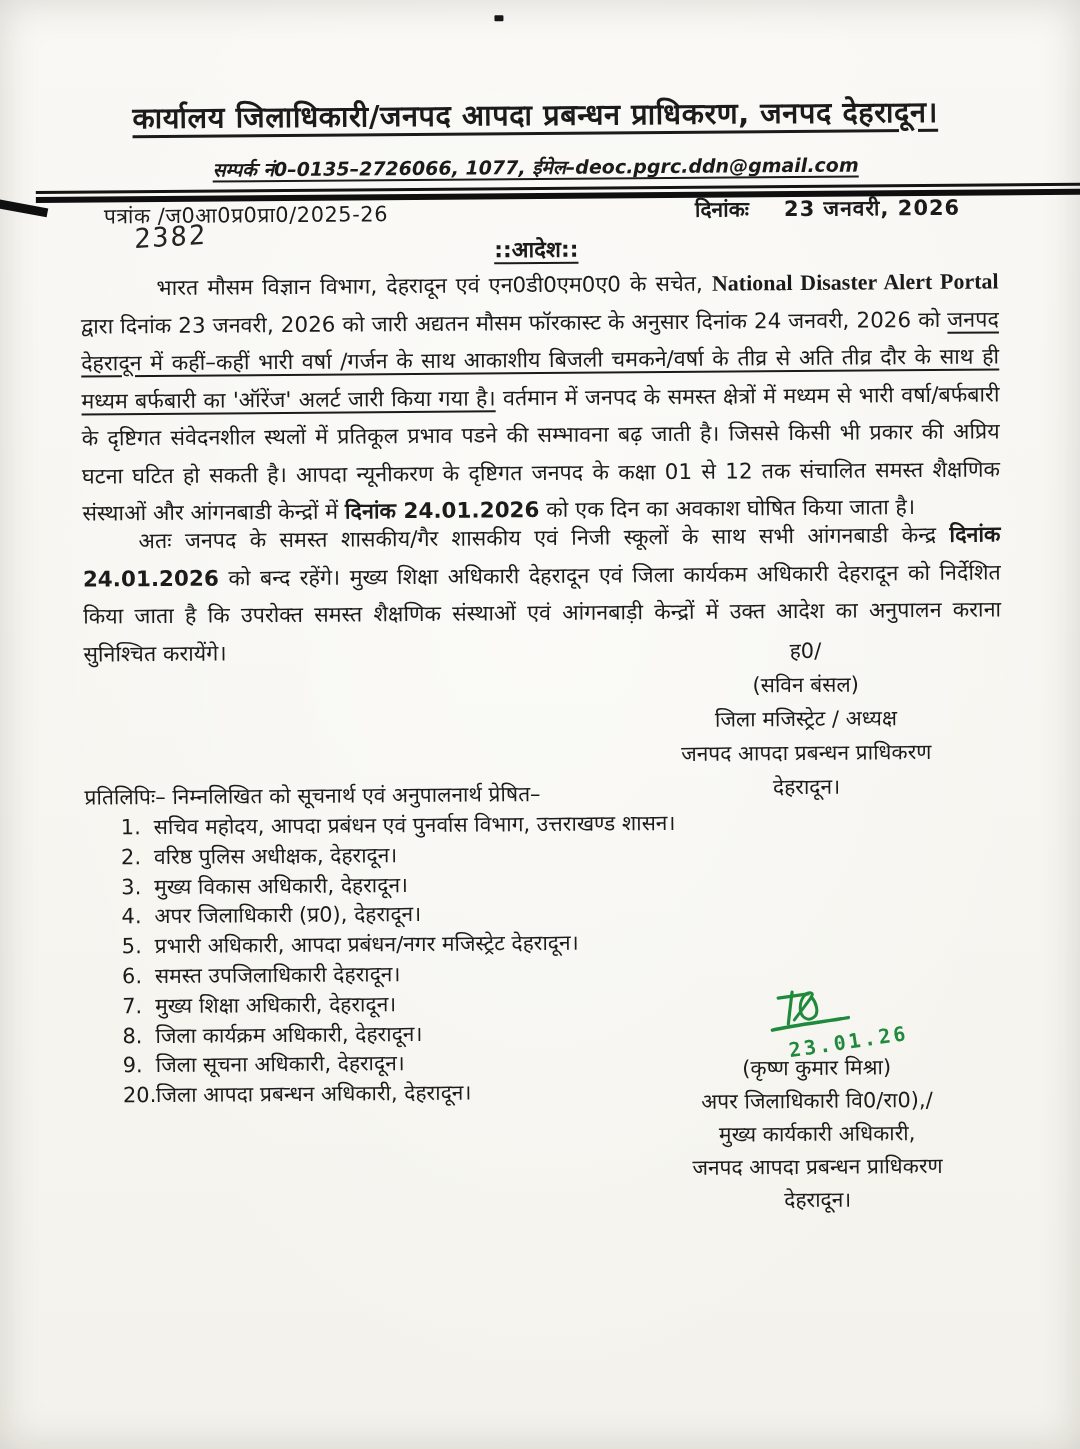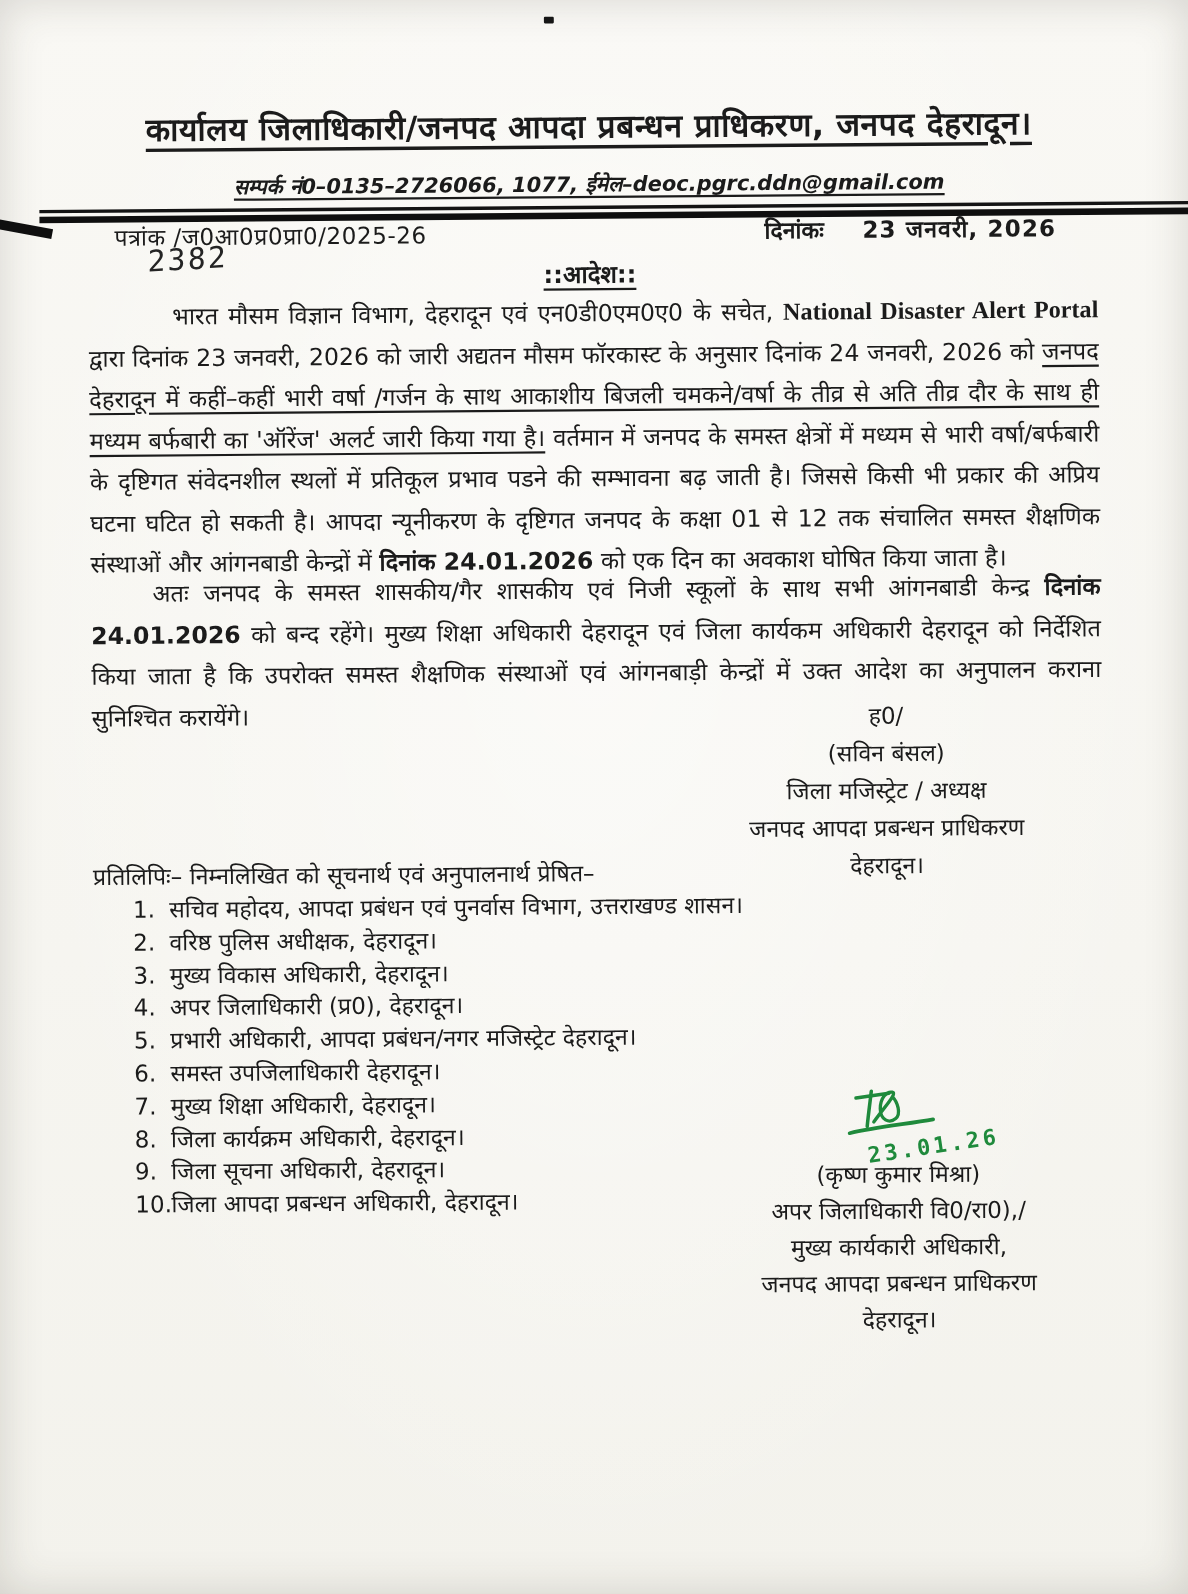--- a/index.html
+++ b/index.html
@@ -144,21 +144,21 @@
         </li>
       <li>
           <span class="num">8.</span>
           <span>जिला कार्यक्रम अधिकारी, देहरादून।</span>
         </li>
       <li>
           <span class="num">9.</span>
           <span>जिला सूचना अधिकारी, देहरादून।</span>
         </li>
       <li>
-          <span class="num">10.</span>
+          <span class="num">20.</span>
           <span>जिला आपदा प्रबन्धन अधिकारी, देहरादून।</span>
         </li>
     </ol>
 
     <div class="sig-secondary">
       <svg class="sig-scribble" viewBox="0 0 150 64" fill="none" xmlns="http://www.w3.org/2000/svg">
         <path d="M28 8 C27 16 25 30 24 40" stroke="#1f8a3c" stroke-width="3.2" stroke-linecap="round"></path>
         <path d="M14 14 L44 10" stroke="#1f8a3c" stroke-width="3.2" stroke-linecap="round"></path>
         <path d="M30 36 C40 22 52 10 47 9 C42 8 36 14 36 24 C36 34 44 38 50 33 C55 29 52 18 47 13" stroke="#1f8a3c" stroke-width="3" stroke-linecap="round"></path>
         <path d="M8 46 C30 41 60 38 84 34" stroke="#1f8a3c" stroke-width="3.4" stroke-linecap="round"></path>

